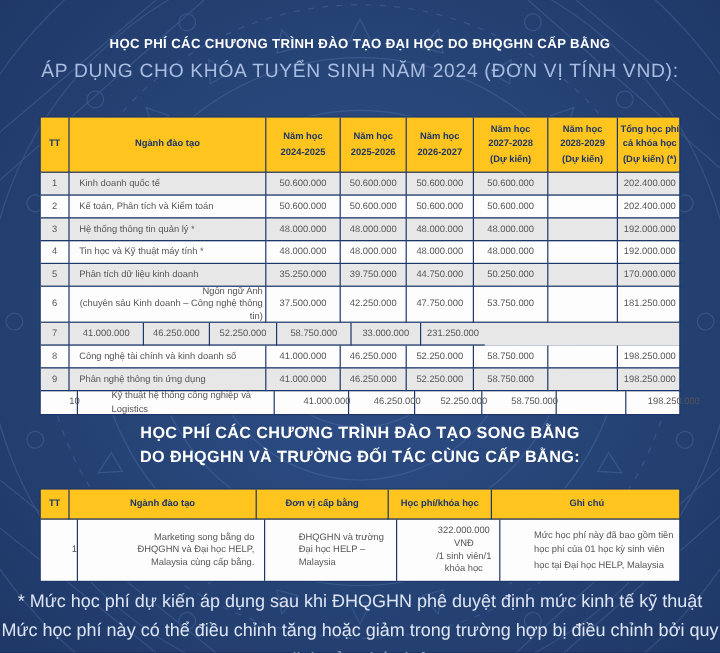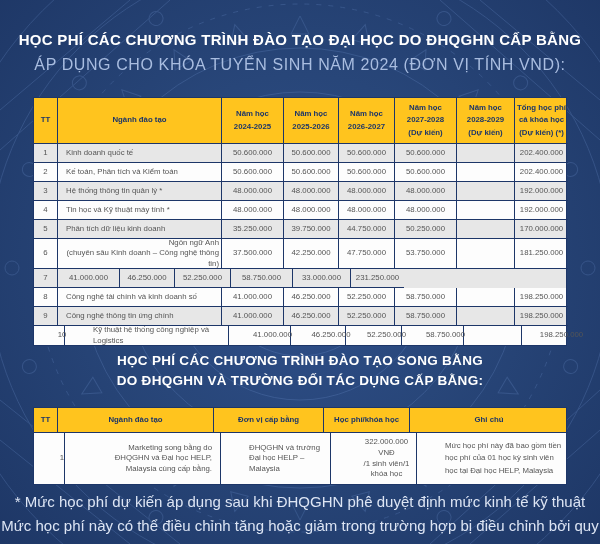--- a/index.html
+++ b/index.html
@@ -3,21 +3,21 @@
 <meta charset="utf-8">
 <style>
   html,body{margin:0;padding:0;background:#12244a;}
   .page{
     position:relative;width:600px;height:544px;overflow:hidden;
     font-family:"Liberation Sans","DejaVu Sans",sans-serif;
     background:radial-gradient(circle at 50% 48%, #2f508c 0%, #284679 45%, #1e3766 100%);
   }
   .bg{position:absolute;left:0;top:0;}
   .title1{position:absolute;top:31px;left:0;width:600px;text-align:center;}
-  .t1l1{font-size:15px;font-weight:bold;color:#ffffff;letter-spacing:.3px;}
+  .t1l1{font-size:11px;font-weight:bold;color:#ffffff;letter-spacing:.3px;}
   .t1l2{font-size:16px;color:#a9bde0;letter-spacing:.6px;margin-top:8px;}
   .title2{
     position:absolute;top:351px;left:0;width:600px;text-align:center;
     font-size:13.5px;font-weight:bold;color:#ffffff;letter-spacing:.3px;
     line-height:1.5;white-space:pre-line;
   }
   .tbl{position:absolute;left:33px;width:534px;border:1.5px solid #1d3668;box-sizing:border-box;}
   .tbl1{top:97px;}
   .tbl2{top:407px;}
   .trow{display:flex;background:#fdfdfd;}
@@ -236,42 +236,42 @@
       <div class="cell c1">Công nghệ tài chính và kinh doanh số</div>
       <div class="cell c2">41.000.000</div>
       <div class="cell c3">46.250.000</div>
       <div class="cell c4">52.250.000</div>
       <div class="cell c5">58.750.000</div>
       <div class="cell c6"></div>
       <div class="cell c7">198.250.000</div>
     </div>
     <div class="trow gray">
       <div class="cell c0">9</div>
-      <div class="cell c1">Công nghệ thông tin ứng chính</div>
+      <div class="cell c1">Phân nghệ thông tin ứng dụng</div>
       <div class="cell c2">41.000.000</div>
       <div class="cell c3">46.250.000</div>
       <div class="cell c4">52.250.000</div>
       <div class="cell c5">58.750.000</div>
       <div class="cell c6"></div>
       <div class="cell c7">198.250.000</div>
     </div>
     <div class="trow">
       <div class="cell c0">10</div>
       <div class="cell c1">Kỹ thuật hệ thống công nghiệp và Logistics</div>
       <div class="cell c2">41.000.000</div>
       <div class="cell c3">46.250.000</div>
       <div class="cell c4">52.250.000</div>
       <div class="cell c5">58.750.000</div>
       <div class="cell c6"></div>
       <div class="cell c7">198.250.000</div>
     </div>
   </div>
 
   <div class="title2">HỌC PHÍ CÁC CHƯƠNG TRÌNH ĐÀO TẠO SONG BẰNG
-DO ĐHQGHN VÀ TRƯỜNG ĐỐI TÁC DỤNG CẤP BẰNG:</div>
+DO ĐHQGHN VÀ TRƯỜNG ĐỐI TÁC CÙNG CẤP BẰNG:</div>
 
   <div class="tbl tbl2">
     <div class="thead">
       <div class="cell d0">TT</div>
       <div class="cell d1">Ngành đào tạo</div>
       <div class="cell d2">Đơn vị cấp bằng</div>
       <div class="cell d3">Học phí/khóa học</div>
       <div class="cell d4">Ghi chú</div>
     </div>
     <div class="trow">

